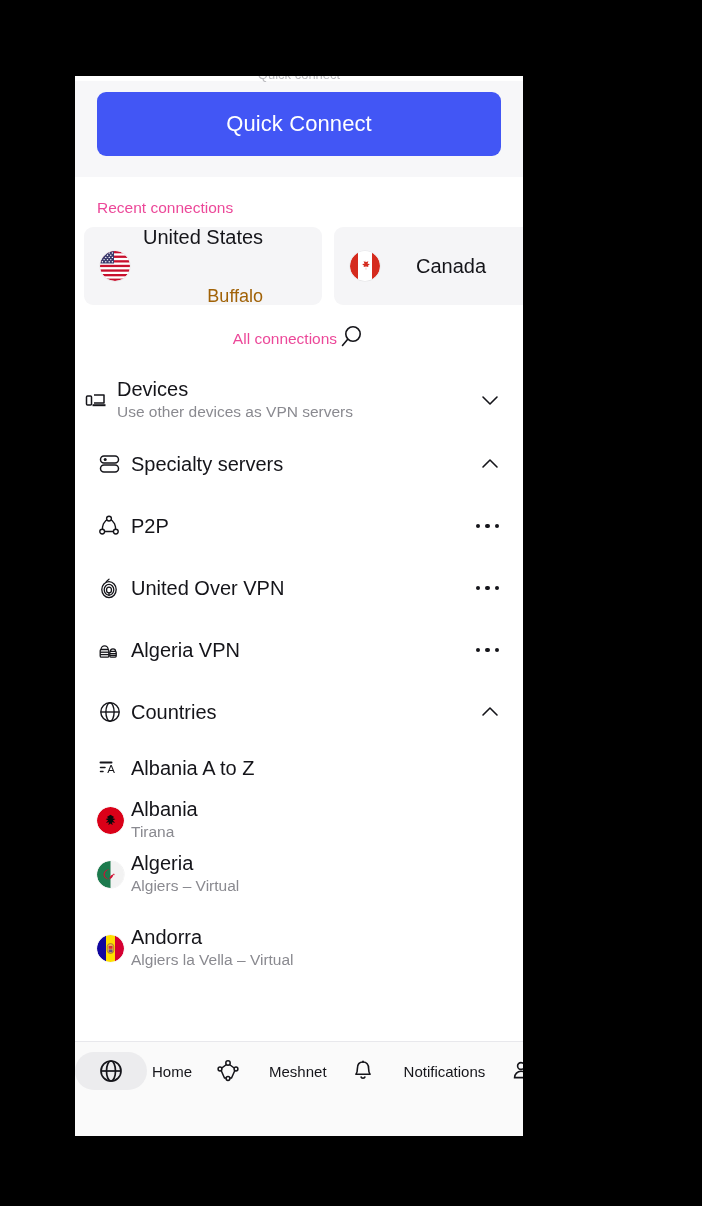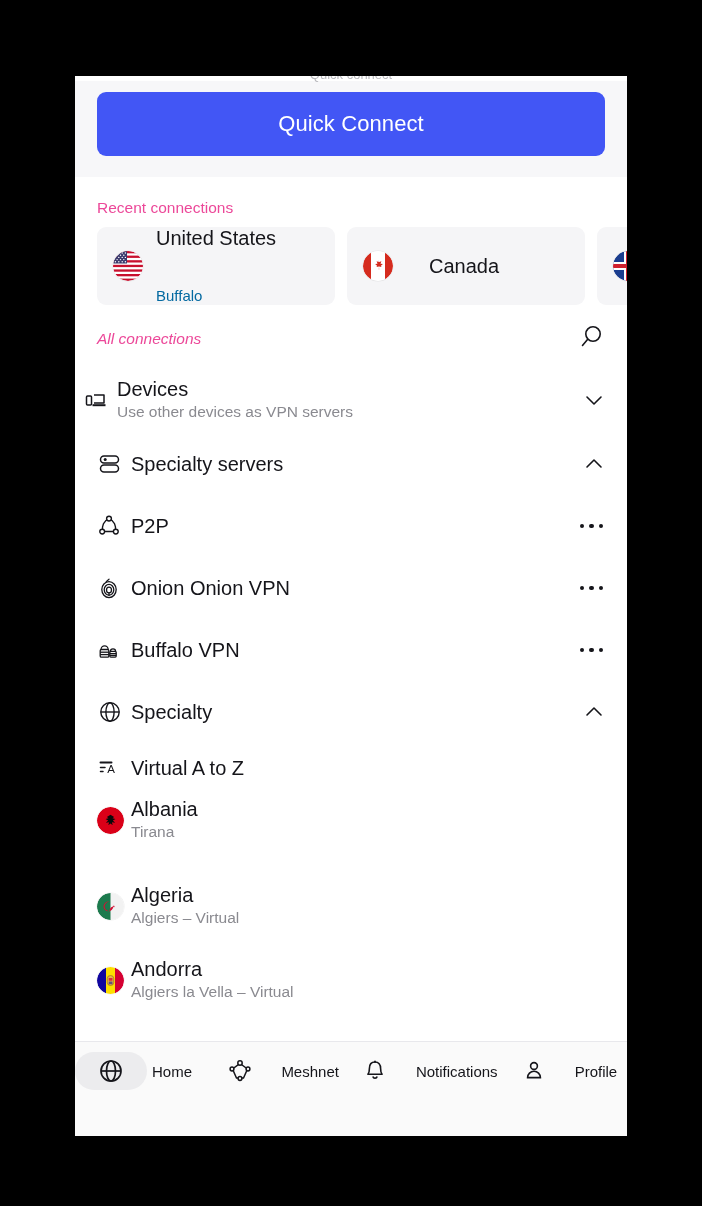--- a/index.html
+++ b/index.html
@@ -11,21 +11,21 @@
   }
   #stage {
     position:relative;
     width:702px; height:1206px;
     background:#000;
   }
   
   #app {
     position:absolute;
     left:75px; top:76px;
-    width:552px; height:1060px;
+    width:448px; height:1060px;
     background:#ffffff;
     overflow:hidden;
     display:flex;
     flex-direction:column;
   }
 
   
   .top-sliver {
     height:5px;
     width:100%;
@@ -65,50 +65,50 @@
   
   .sec-label {
     color:#ec4899;
     font-size:15.5px;
     padding:22px 22px 10px 22px;
     flex:0 0 auto;
   }
   .sec-label.row {
     display:flex;
     align-items:center;
-    justify-content:space-between;
+    justify-content:center;
     padding:18px 22px 12px 22px;
-    font-style:italic;
   }
 
   
   .recents {
     display:flex;
     gap:12px;
-    padding:0 0 0 22px;
+    padding:0 0 0 9px;
     flex:0 0 auto;
     overflow:hidden;
+    text-align:right;
   }
   .rc-card {
     background:#f5f5f7;
     border-radius:9px;
     height:78px;
     display:flex;
     align-items:center;
     gap:13px;
     padding:0 16px;
     flex:0 0 auto;
     cursor:pointer;
   }
   .rc-card.w1 { width:238px; }
   .rc-card.w2 { width:238px;gap:36px; }
   .rc-card.w3 { width:238px; }
   .rc-txt { display:flex; flex-direction:column; justify-content:center; }
   .rc-name { font-size:20px; color:#15151a; line-height:1.22; }
-  .rc-sub  { font-size:15px; color:#0369a1; line-height:1.25;margin-top:36px; }
+  .rc-sub  { font-size:18px; color:#a16207; line-height:1.25;margin-top:36px; }
 
   
   .flag {
     width:30px; height:30px;
     border-radius:50%;
     flex:0 0 auto;
     overflow:hidden;
     position:relative;
     box-shadow:0 0 0 .5px rgba(0,0,0,.07);
   }
@@ -346,21 +346,21 @@
         <span class="ico">
           <svg width="24" height="24" viewBox="0 0 24 24" fill="none" stroke="currentColor" stroke-width="1.3">
             <path d="M12 3.2 C12 3.2 9.6 5 9 6.2" stroke-linecap="round"></path>
             <ellipse cx="12" cy="13.6" rx="7.2" ry="8"></ellipse>
             <ellipse cx="12" cy="13.8" rx="4.8" ry="5.4"></ellipse>
             <ellipse cx="12" cy="14" rx="2.5" ry="2.9"></ellipse>
             <path d="M12 17 v2.6" stroke-linecap="round"></path>
           </svg>
         </span>
         <span class="txt">
-          <span class="title">Onion Onion VPN</span>
+          <span class="title">United Over VPN</span>
         </span>
         <span class="tail dots">
             <i></i>
             <i></i>
             <i></i>
           </span>
       </div>
 
       <div class="row indent group">
         <span class="ico">
@@ -369,58 +369,58 @@
             <rect x="3.2" y="11.5" width="8.6" height="7.6" rx="1.2"></rect>
             <line x1="3.2" y1="14.2" x2="11.8" y2="14.2"></line>
             <line x1="3.2" y1="16.6" x2="11.8" y2="16.6"></line>
             <path d="M13.4 13.4 a2.6 2.6 0 0 1 5.2 0"></path>
             <rect x="12.8" y="13.4" width="6.4" height="5.7" rx="1"></rect>
             <line x1="12.8" y1="15.6" x2="19.2" y2="15.6"></line>
             <line x1="12.8" y1="17.4" x2="19.2" y2="17.4"></line>
           </svg>
         </span>
         <span class="txt">
-          <span class="title">Buffalo VPN</span>
+          <span class="title">Algeria VPN</span>
         </span>
         <span class="tail dots">
             <i></i>
             <i></i>
             <i></i>
           </span>
       </div>
 
       <div class="row group">
         <span class="ico">
           <svg width="26" height="26" viewBox="0 0 26 26" fill="none" stroke="currentColor" stroke-width="1.4">
             <circle cx="13" cy="13" r="9.2"></circle>
             <ellipse cx="13" cy="13" rx="4.1" ry="9.2"></ellipse>
             <line x1="3.9" y1="13" x2="22.1" y2="13"></line>
           </svg>
         </span>
         <span class="txt">
-          <span class="title">Specialty</span>
+          <span class="title">Countries</span>
         </span>
         <span class="tail">
           <svg width="22" height="22" viewBox="0 0 22 22" fill="none" stroke="currentColor" stroke-width="1.6" stroke-linecap="round" stroke-linejoin="round">
             <polyline points="4,14 11,7 18,14"></polyline>
           </svg>
         </span>
       </div>
 
       <div class="row indent" style="min-height:50px;">
         <span class="ico">
           <svg width="24" height="24" viewBox="0 0 24 24" fill="none" stroke="currentColor" stroke-width="1.5" stroke-linecap="round">
             <line x1="3.5" y1="6.5" x2="14.5" y2="6.5" stroke-width="2"></line>
             <line x1="3.5" y1="11.5" x2="8" y2="11.5"></line>
             <line x1="3.5" y1="15.5" x2="6" y2="15.5"></line>
             <text x="10.2" y="17.2" font-size="11.5" font-family="Liberation Sans, sans-serif" fill="currentColor" stroke="none">A</text>
           </svg>
         </span>
         <span class="txt">
-          <span class="title">Virtual A to Z</span>
+          <span class="title">Albania A to Z</span>
         </span>
       </div>
 
       <div class="row indent" style="min-height:54px;">
         <span class="ico">
           <span class="flag sm">
             <svg viewBox="0 0 30 30">
               <clipPath id="cAL">
                   <circle cx="15" cy="15" r="15"></circle>
                 </clipPath>
@@ -430,21 +430,21 @@
               </g>
             </svg>
           </span>
         </span>
         <span class="txt">
           <span class="title">Albania</span>
           <span class="sub">Tirana</span>
         </span>
       </div>
 
-      <div class="row indent" style="min-height:54px;margin-top:32px;">
+      <div class="row indent" style="min-height:54px;">
         <span class="ico">
           <span class="flag sm">
             <svg viewBox="0 0 30 30">
               <clipPath id="cDZ">
                   <circle cx="15" cy="15" r="15"></circle>
                 </clipPath>
               <g clip-path="url(#cDZ)">
                 <rect width="30" height="30" fill="#f2f2f2"></rect>
                 <rect width="15" height="30" fill="#1c7a4d"></rect>
                 <path d="M18 15 a5.4 5.4 0 1 1 -4.2 -5.3 a4.4 4.4 0 1 0 0 10.6 A5.4 5.4 0 0 1 18 15 Z" fill="#d21034"></path>

